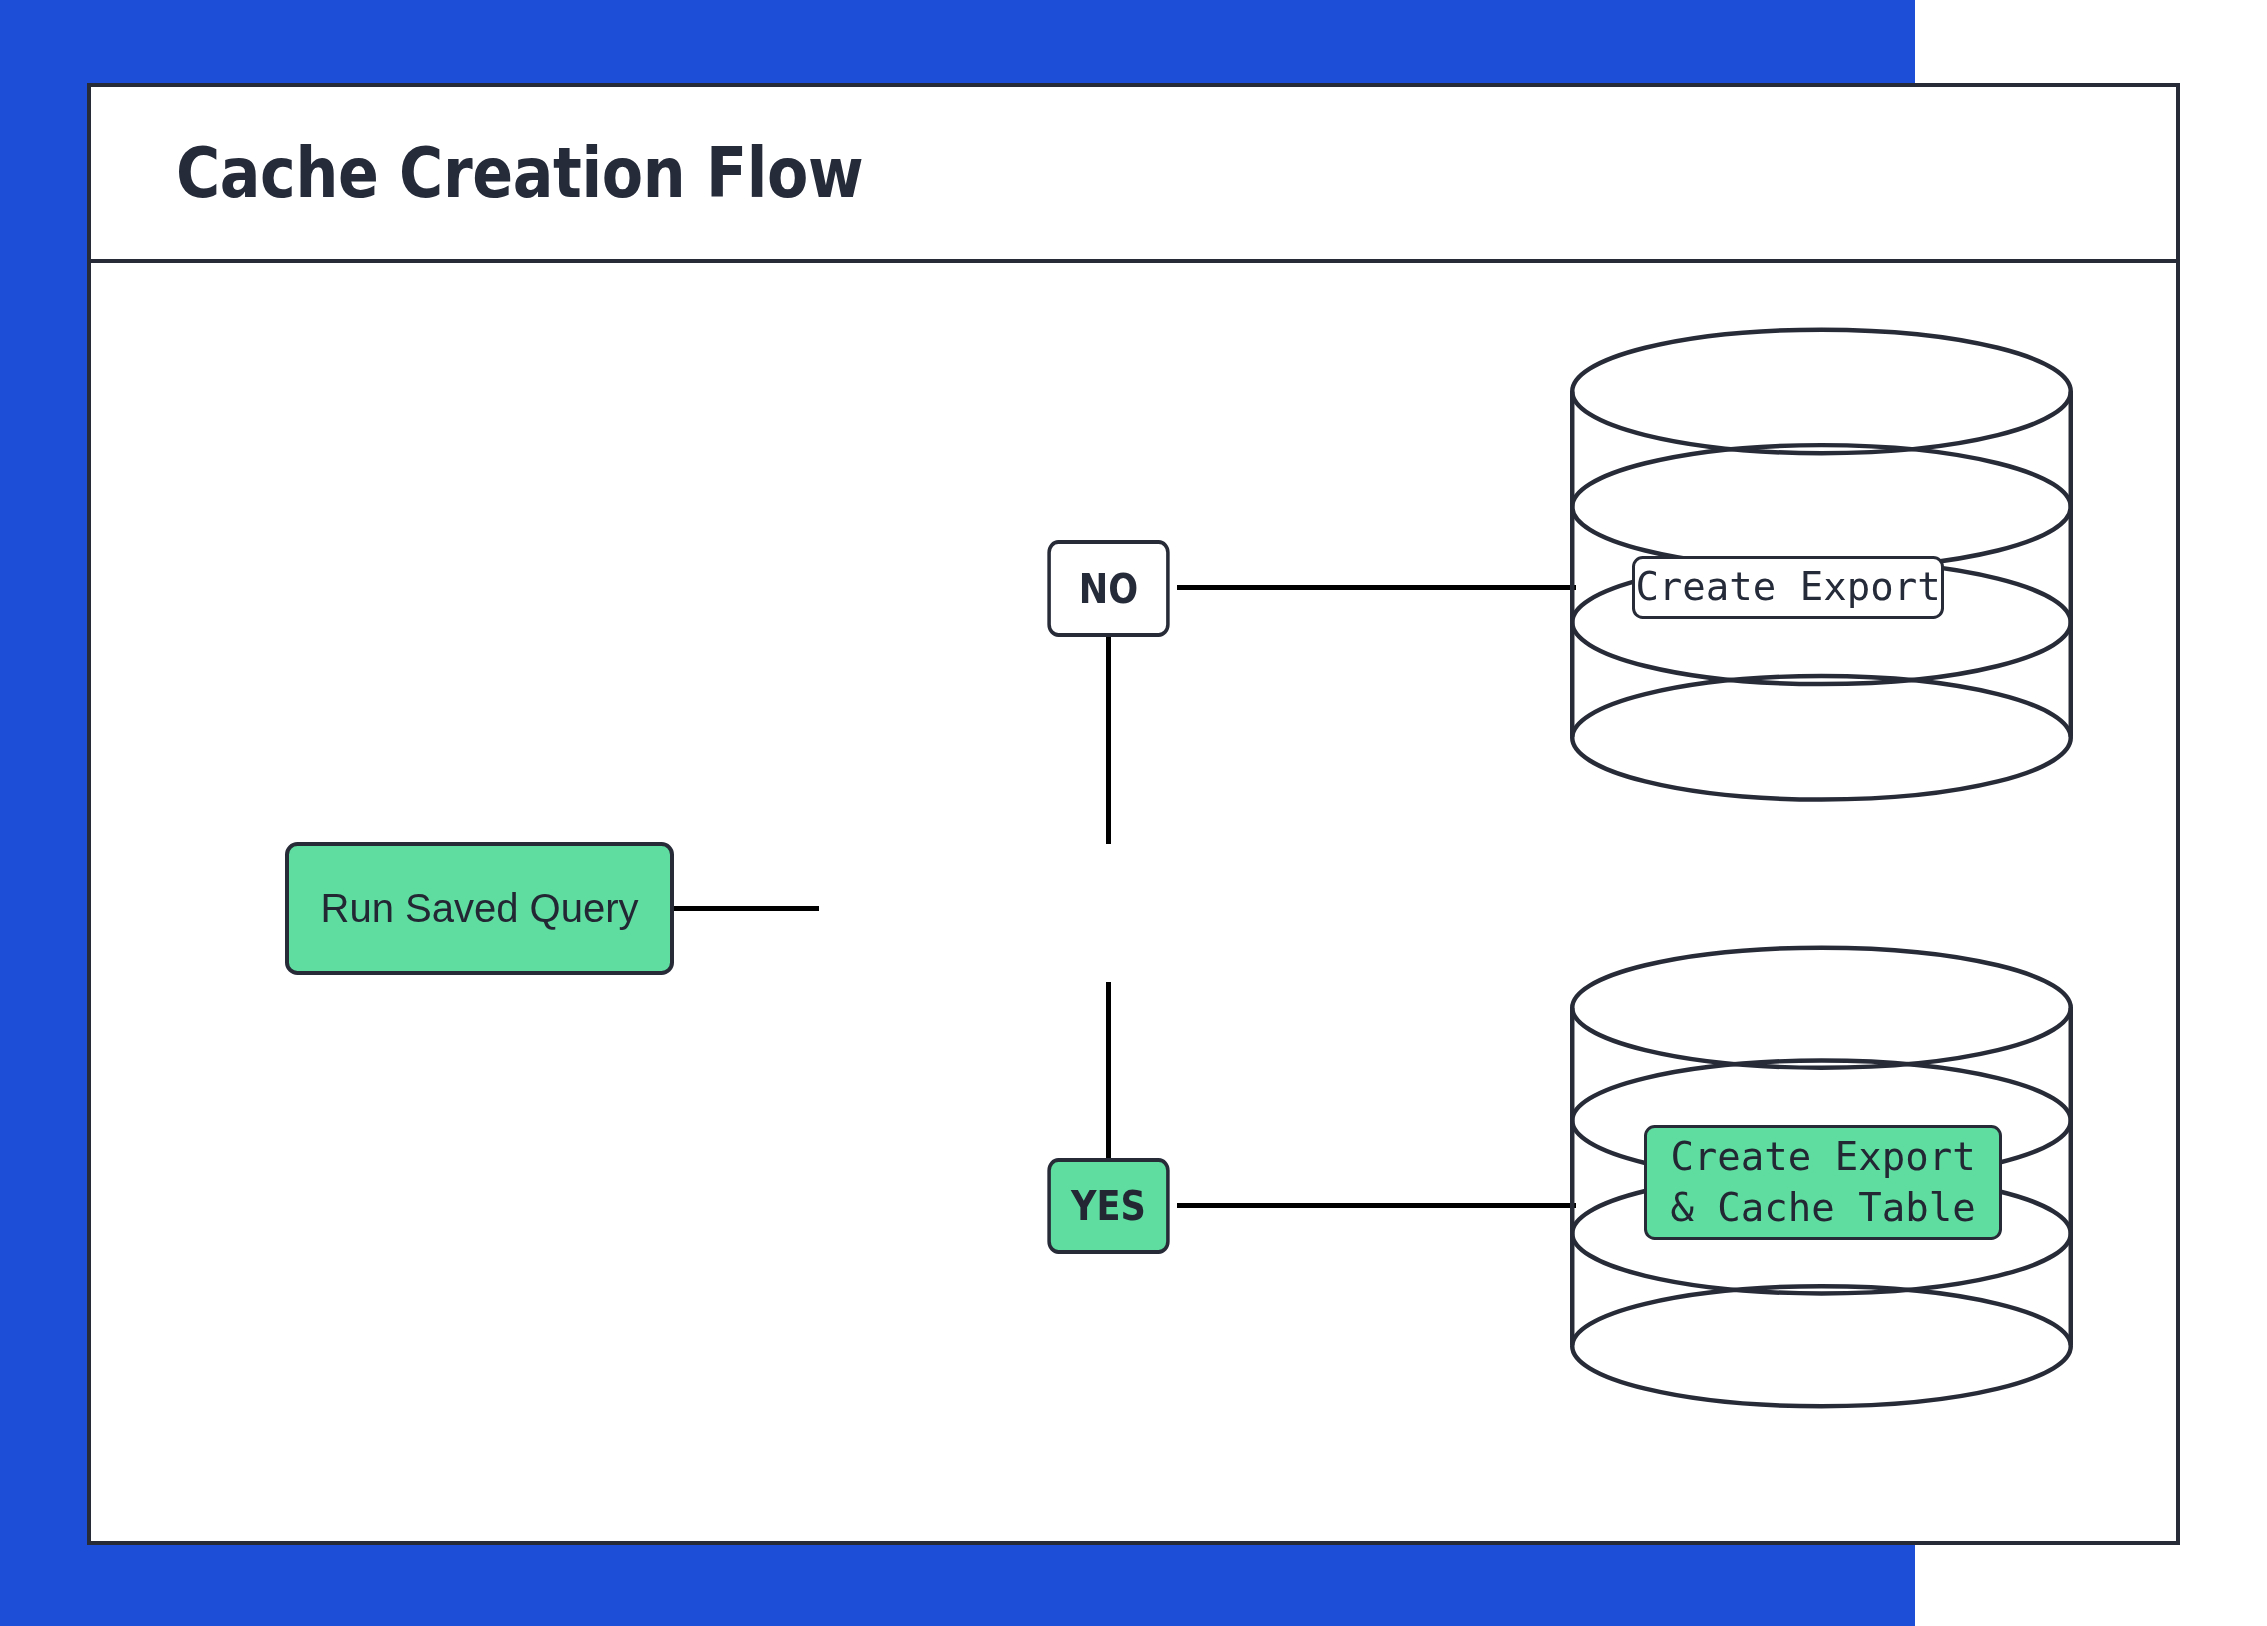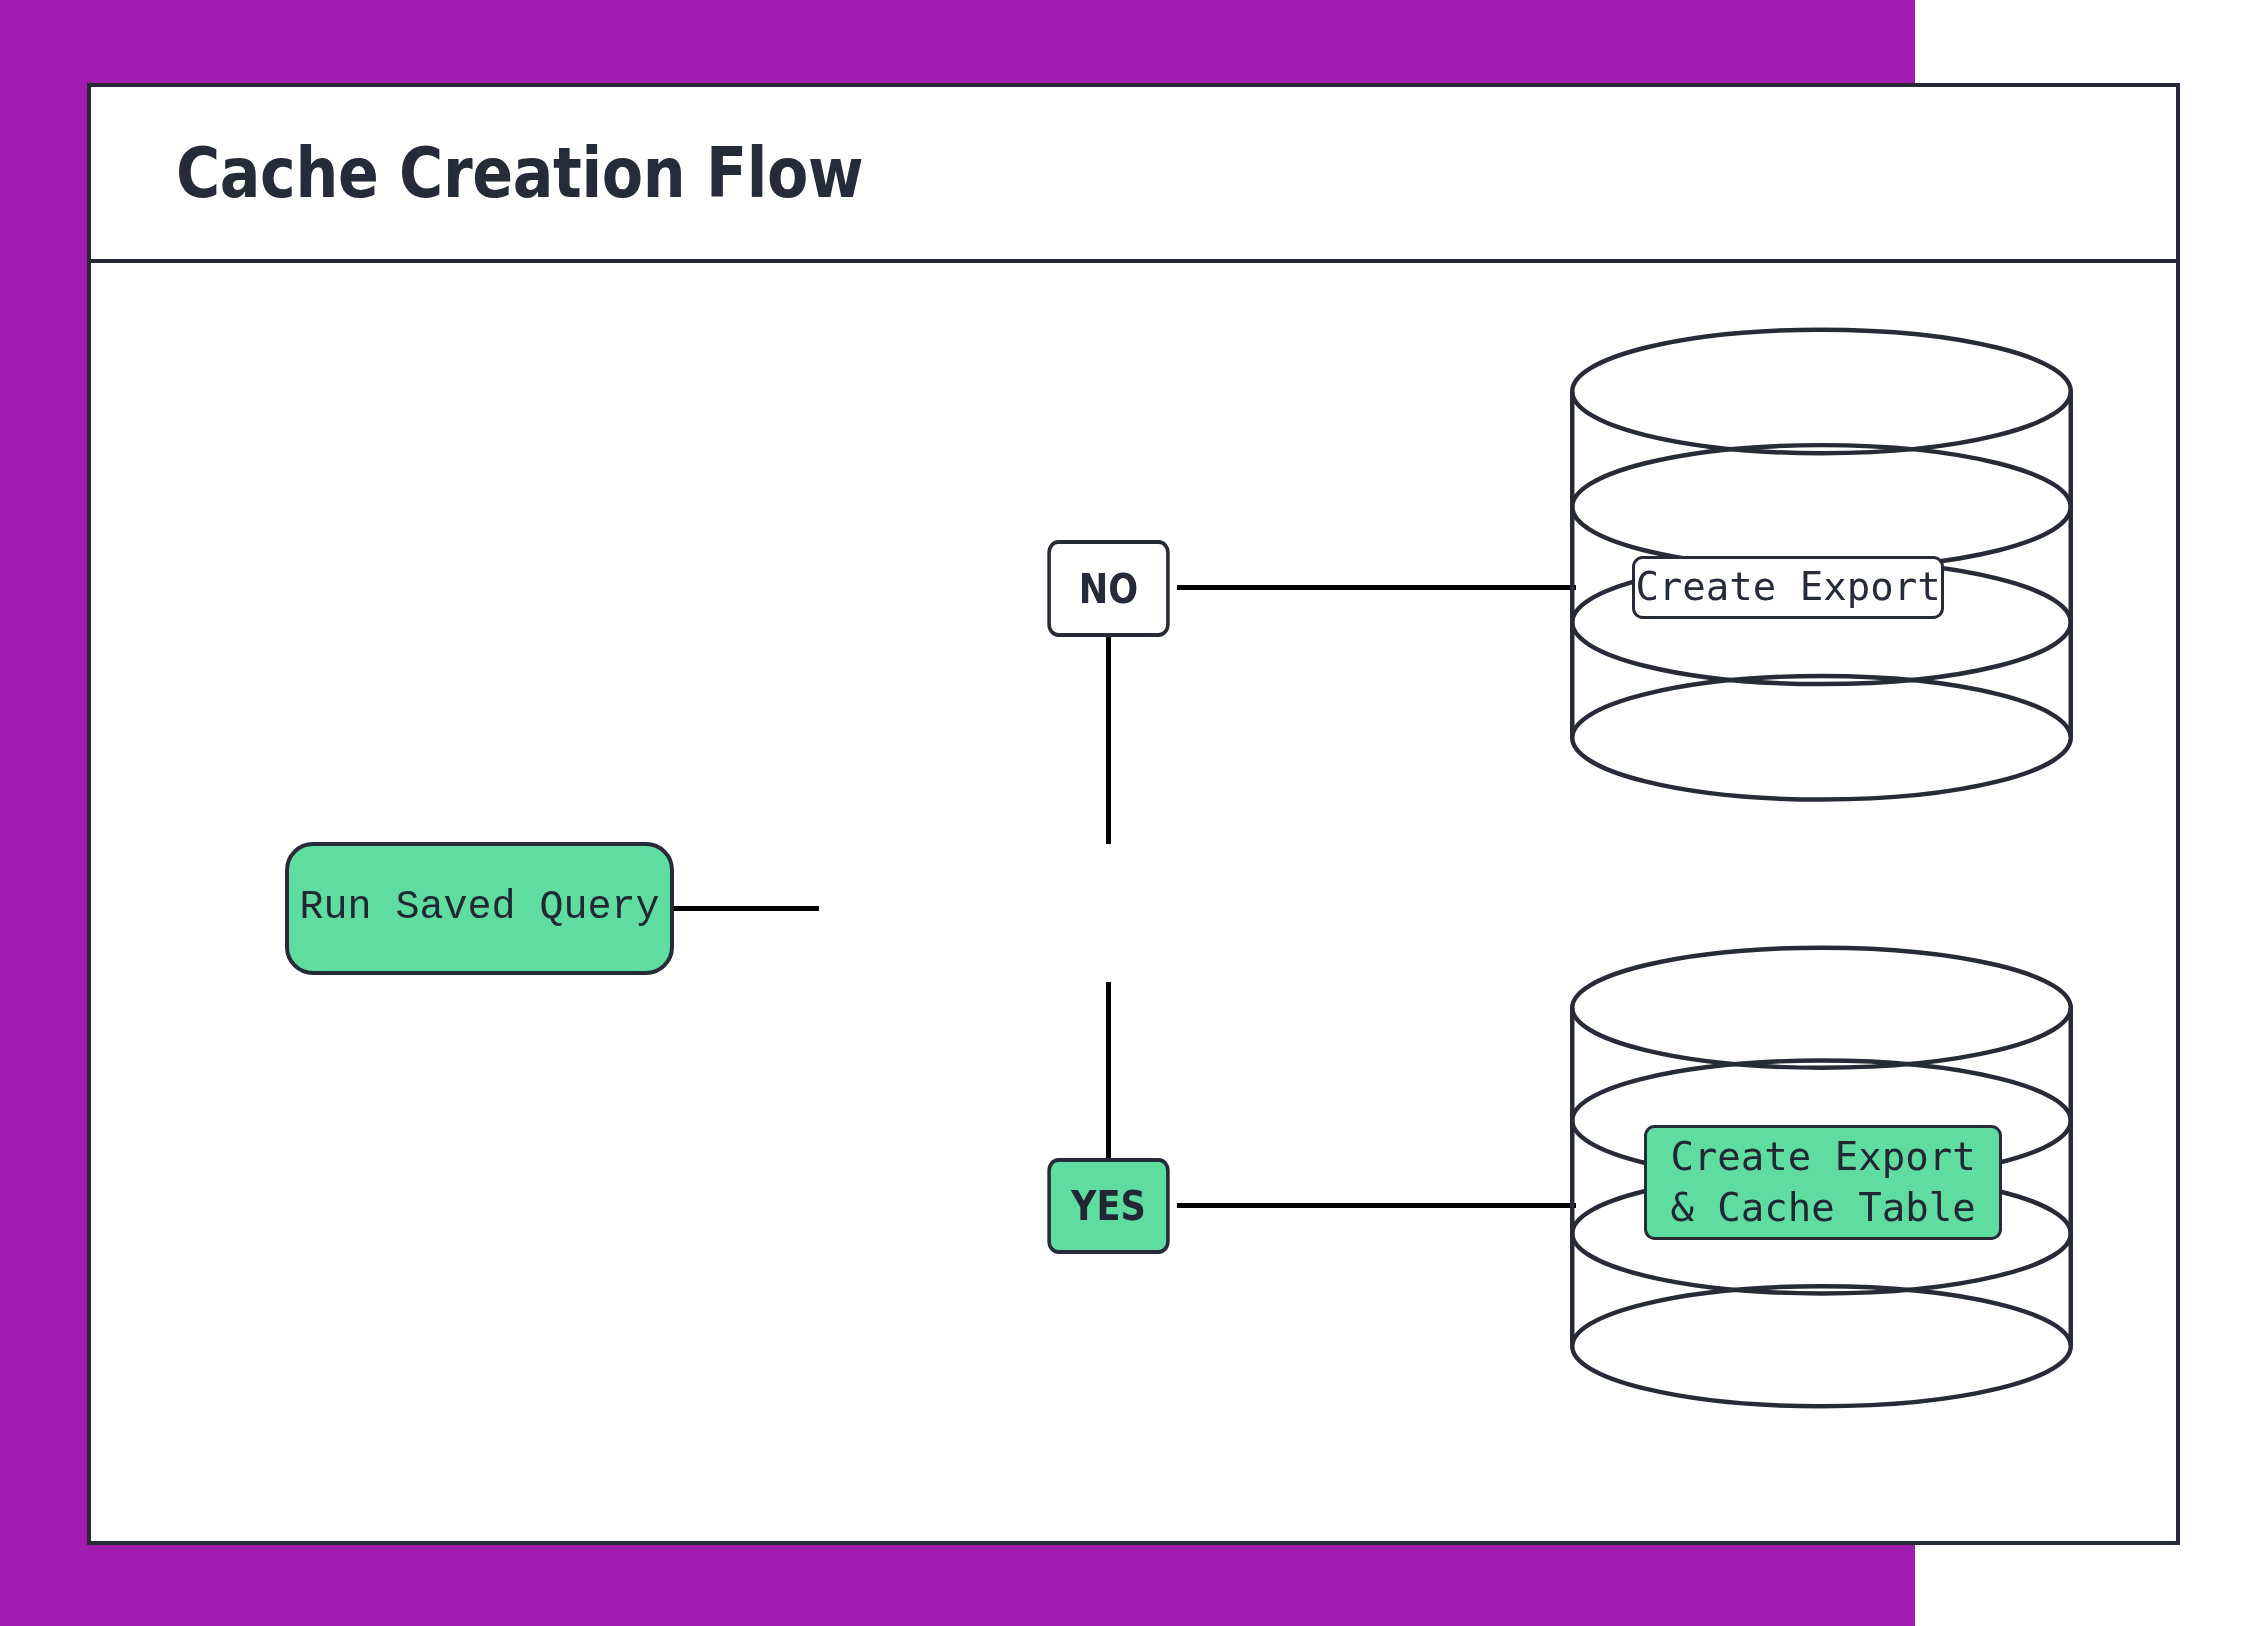--- a/index.html
+++ b/index.html
@@ -11,21 +11,21 @@
     width: 2268px;
     height: 1626px;
     font-family: "Liberation Sans", sans-serif;
     overflow: hidden;
   }
 
   #stage {
     position: relative;
     width: 1915px;
     height: 1626px;
-    background: #a21caf;
+    background: #1d4ed8;
   }
 
   
   #diagram-frame {
     position: absolute;
     left: 87px;
     top: 83px;
     width: 2093px;
     height: 1462px;
     border: 4.5px solid #272b38;
@@ -78,26 +78,25 @@
     position: absolute;
     box-sizing: border-box;
     display: flex;
     align-items: center;
     justify-content: center;
     text-align: center;
     border-radius: 12.5px;
   }
 
   .node-mono {
-    font-family: Liberation Mono, monospace;
+    font-family: Liberation Sans, sans-serif;
     font-size: 40px;
     line-height: 1.32;
     letter-spacing: 0px;
     white-space: pre-line;
-    border-radius: 28px;
   }
 
   .node-label {
     font-family: "DejaVu Sans", "Liberation Sans", sans-serif;
     font-size: 40px;
     font-weight: bold;
     transform: scaleX(0.88);
   }
 
   

